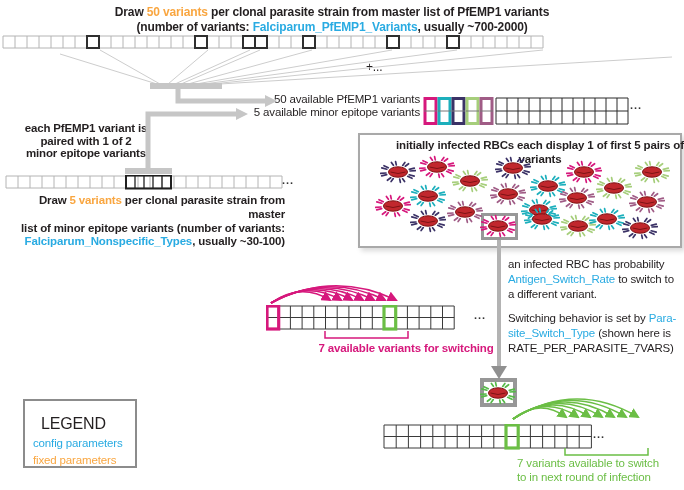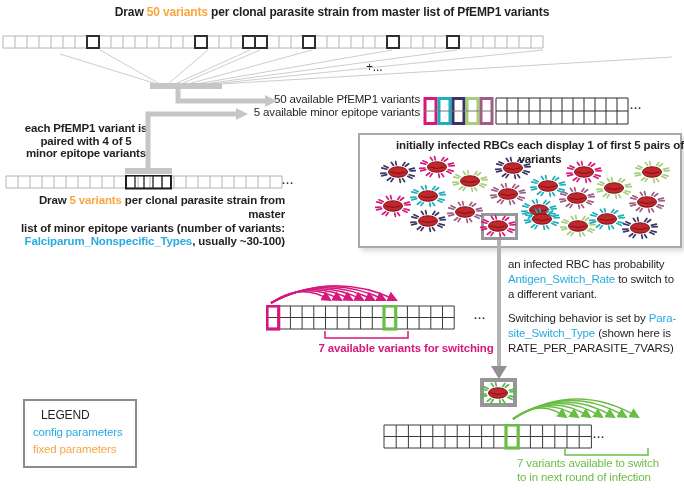--- a/index.html
+++ b/index.html
@@ -25,21 +25,21 @@
                  border:3px solid #989898;box-sizing:border-box;}
   #switch-box{position:absolute;left:480px;top:378px;width:37px;height:29px;background:#fff;
               border:4px solid #979797;box-sizing:border-box;}
   #switch-note{left:508px;top:257px;width:180px;line-height:15px;}
   #behavior-note{left:508px;top:311px;width:185px;line-height:15px;}
   #pink-label{left:300px;top:341px;width:212px;}
   #green-label{left:517px;top:456px;width:150px;line-height:14px;}
   .dots{position:absolute;font-size:11px;font-weight:bold;letter-spacing:1px;color:#333;}
   #legend{position:absolute;left:23px;top:399px;width:114px;height:69px;border:2px solid #8C8C8C;
           box-sizing:border-box;background:#fff;}
-  #legend .lg-title{margin:7px 0 3px 16px;font-size:12px;}
+  #legend .lg-title{margin:14px 0 3px 16px;font-size:16px;}
   #legend .lg-item{margin:2px 0 2px 8px;font-size:11.5px;line-height:15px;}
   .gridbox{position:absolute;}
   #overlay{position:absolute;left:0;top:0;width:684px;height:490px;pointer-events:none;z-index:6;}
   #parasites{position:absolute;left:0;top:0;width:684px;height:490px;pointer-events:none;z-index:4;}
   .parasite{position:absolute;}
 </style>
 </head>
 <body>
 
 <div id="stage">
@@ -96,20 +96,21 @@
         <path d="M513,419 Q551.5,392 590,417" stroke="#6BBE45" stroke-width="1.6" fill="none" marker-end="url(#mh-g)"></path>
         <path d="M513,419 Q557.5,389 602,417" stroke="#6BBE45" stroke-width="1.6" fill="none" marker-end="url(#mh-g)"></path>
         <path d="M513,419 Q563.5,386 614,417" stroke="#6BBE45" stroke-width="1.6" fill="none" marker-end="url(#mh-g)"></path>
         <path d="M513,419 Q569.5,383 626,417" stroke="#6BBE45" stroke-width="1.6" fill="none" marker-end="url(#mh-g)"></path>
         <path d="M513,419 Q575.5,380 638,417" stroke="#6BBE45" stroke-width="1.6" fill="none" marker-end="url(#mh-g)"></path>
       </g>
   </svg>
 
   <div class="txt center" id="header">
     <div><span class="c-k">Draw </span><span class="c-orange">50 variants</span><span class="c-k"> per clonal parasite strain from master list of PfEMP1 variants</span></div>
+    <div><span class="c-k">(number of variants: </span><span class="c-blue">Falciparum_PfEMP1_Variants</span><span class="c-k">, usually ~700-2000)</span></div>
   </div>
 
   <div class="gridbox" id="row1" style="left:2px;top:35px;"><svg width="544" height="15">
         <path d="M1,1V13M13,1V13M25,1V13M37,1V13M49,1V13M61,1V13M73,1V13M85,1V13M97,1V13M109,1V13M121,1V13M133,1V13M145,1V13M157,1V13M169,1V13M181,1V13M193,1V13M205,1V13M217,1V13M229,1V13M241,1V13M253,1V13M265,1V13M277,1V13M289,1V13M301,1V13M313,1V13M325,1V13M337,1V13M349,1V13M361,1V13M373,1V13M385,1V13M397,1V13M409,1V13M421,1V13M433,1V13M445,1V13M457,1V13M469,1V13M481,1V13M493,1V13M505,1V13M517,1V13M529,1V13M541,1V13M1,1H541M1,13H541" stroke="#B4B4B4" stroke-width="1" fill="none"></path>
         <rect x="85" y="1" width="12" height="12" stroke="#2F2F2F" stroke-width="2" fill="none"></rect>
         <rect x="193" y="1" width="12" height="12" stroke="#2F2F2F" stroke-width="2" fill="none"></rect>
         <rect x="241" y="1" width="12" height="12" stroke="#2F2F2F" stroke-width="2" fill="none"></rect>
         <rect x="253" y="1" width="12" height="12" stroke="#2F2F2F" stroke-width="2" fill="none"></rect>
         <rect x="301" y="1" width="12" height="12" stroke="#2F2F2F" stroke-width="2" fill="none"></rect>
         <rect x="385" y="1" width="12" height="12" stroke="#2F2F2F" stroke-width="2" fill="none"></rect>
@@ -134,21 +135,21 @@
         <rect x="58" y="2.5" width="11" height="25" stroke="#A05C86" stroke-width="3" fill="#fff"></rect>
         <path d="M57,15H70" stroke="#777" stroke-width="1"></path>
       </svg></div>
   <div class="gridbox" id="pair-plain" style="left:495px;top:97px;"><svg width="136" height="29">
         <path d="M1,1V27M12,1V27M23,1V27M34,1V27M45,1V27M56,1V27M67,1V27M78,1V27M89,1V27M100,1V27M111,1V27M122,1V27M133,1V27M1,1H133M1,14H133M1,27H133" stroke="#2A2A2A" stroke-width="1" fill="none"></path>
       </svg></div>
   <div class="dots" style="left:630px;top:99px;">...</div>
 
   <div class="txt center" id="pairing-note">
     <div>each PfEMP1 variant is</div>
-    <div>paired with 4 of 5</div>
+    <div>paired with 1 of 2</div>
     <div>minor epitope variants</div>
   </div>
 
   <div class="gridbox" id="row2" style="left:5px;top:175px;"><svg width="280" height="16">
         <path d="M1,1V13M13,1V13M25,1V13M37,1V13M49,1V13M61,1V13M73,1V13M85,1V13M97,1V13M109,1V13M121,1V13M133,1V13M145,1V13M157,1V13M169,1V13M181,1V13M193,1V13M205,1V13M217,1V13M229,1V13M241,1V13M253,1V13M265,1V13M277,1V13M1,1H277M1,13H277" stroke="#B4B4B4" stroke-width="1" fill="none"></path>
         <rect x="121" y="0.5" width="45" height="13" stroke="#1F1F1F" stroke-width="2" fill="none"></rect>
         <path d="M130,1V13" stroke="#1F1F1F" stroke-width="1.3"></path>
         <path d="M139,1V13" stroke="#1F1F1F" stroke-width="1.3"></path>
         <path d="M148,1V13" stroke="#1F1F1F" stroke-width="1.3"></path>
         <path d="M157,1V13" stroke="#1F1F1F" stroke-width="1.3"></path>

